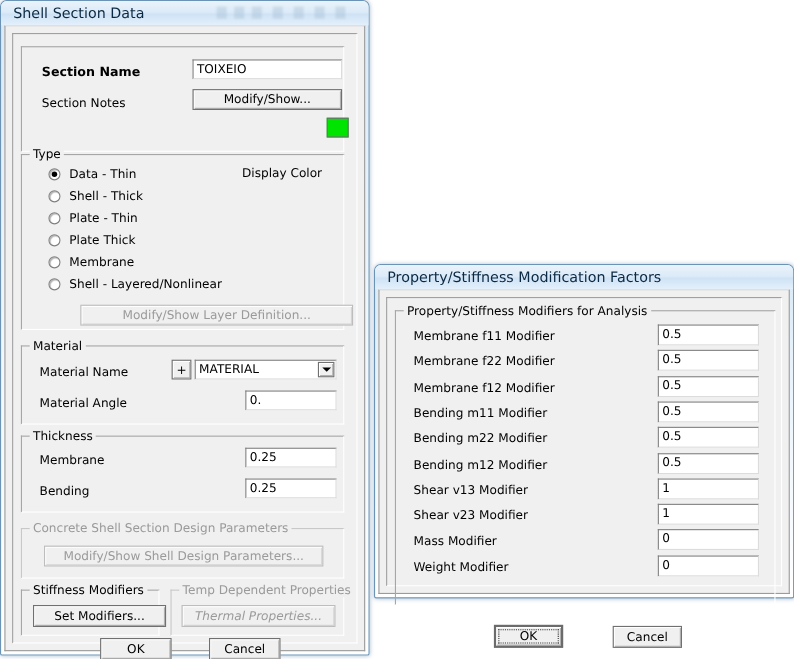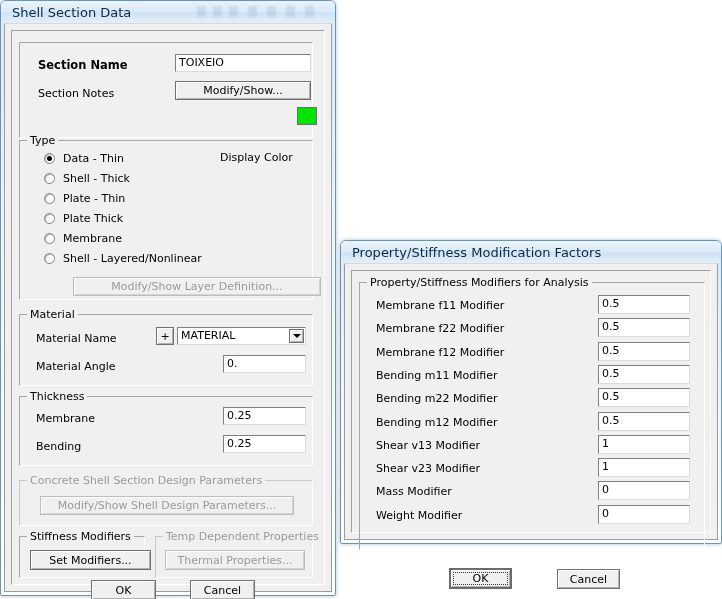--- a/index.html
+++ b/index.html
@@ -216,21 +216,21 @@
       <div class="btn dis" style="left:20px;top:15px;width:254px;height:19px;">Modify/Show Shell Design Parameters...</div>
     </div>
 
     <div class="group" style="left:14px;top:512px;width:126px;height:42px;">
       <div class="glabel">Stiffness Modifiers</div>
       <div class="btn" style="left:10px;top:13px;width:121px;height:20px;">Set Modifiers...</div>
     </div>
 
     <div class="group disabled" style="left:150px;top:512px;width:158px;height:42px;">
       <div class="glabel">Temp Dependent Properties</div>
-      <div class="btn dis" style="left:9px;top:13px;width:140px;height:20px;">Thermal Properties...</div>
+      <div class="btn dis" style="left:9px;top:13px;width:140px;height:20px;font-style:italic;">Thermal Properties...</div>
     </div>
 
     <div class="btn" style="left:86px;top:556px;width:65px;height:20px;">OK</div>
     <div class="btn" style="left:185px;top:556px;width:65px;height:20px;">Cancel</div>
   </div>
 </div>
 
 <div class="frame" id="dlg2" style="left:340px;top:240px;width:382px;height:304px;">
 
   <div class="titlebar">

